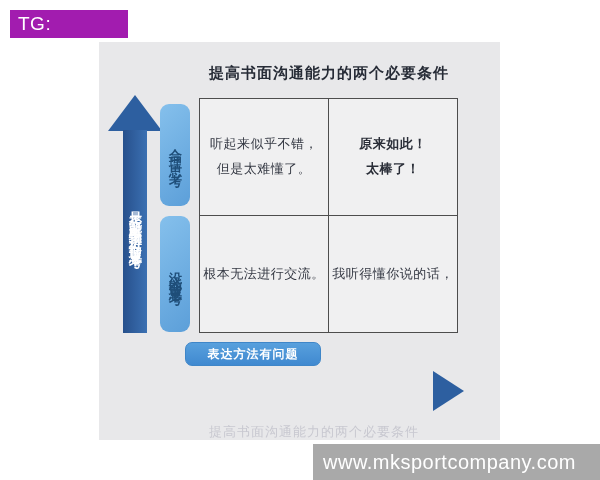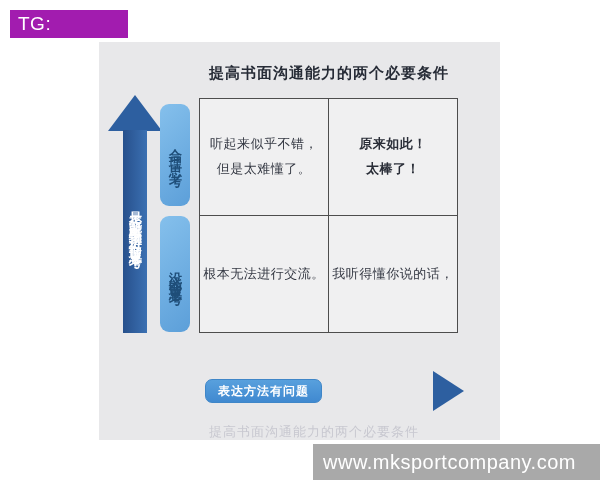--- a/index.html
+++ b/index.html
@@ -47,21 +47,21 @@
     justify-content:center; align-items:center;
     font-size:13px; color:#343843; line-height:1.9; letter-spacing:0.5px; }
   .cell.bold { font-weight:bold; color:#2a2e38; }
 
   
   .x-chip { position:absolute; top:300px; height:24px; border-radius:7px;
     background:linear-gradient(to bottom,#58a0dd,#4089d0);
     border:1px solid #3f86c8;
     display:flex; justify-content:center; align-items:center;
     color:#ffffff; font-size:12px; font-weight:bold; letter-spacing:1px; }
-  .x-chip.left { left:106px; width:117px;margin-top:37px; }
+  .x-chip.left { left:86px; width:136px; }
   .x-chip.right { left:232px; width:118px; }
 
   
   .x-arrow { position:absolute; left:96px; top:329px; width:270px; height:40px; }
   .x-arrow-stem { position:absolute; left:0; top:8px; width:238px; height:24px;
     background:linear-gradient(to bottom,#30649f,#27538e);
     display:flex; justify-content:center; align-items:center;
     color:#ffffff; font-size:13px; font-weight:bold; letter-spacing:1px; }
   .x-arrow-head { position:absolute; left:238px; top:0; width:0; height:0;
     border-top:20px solid transparent; border-bottom:20px solid transparent;

